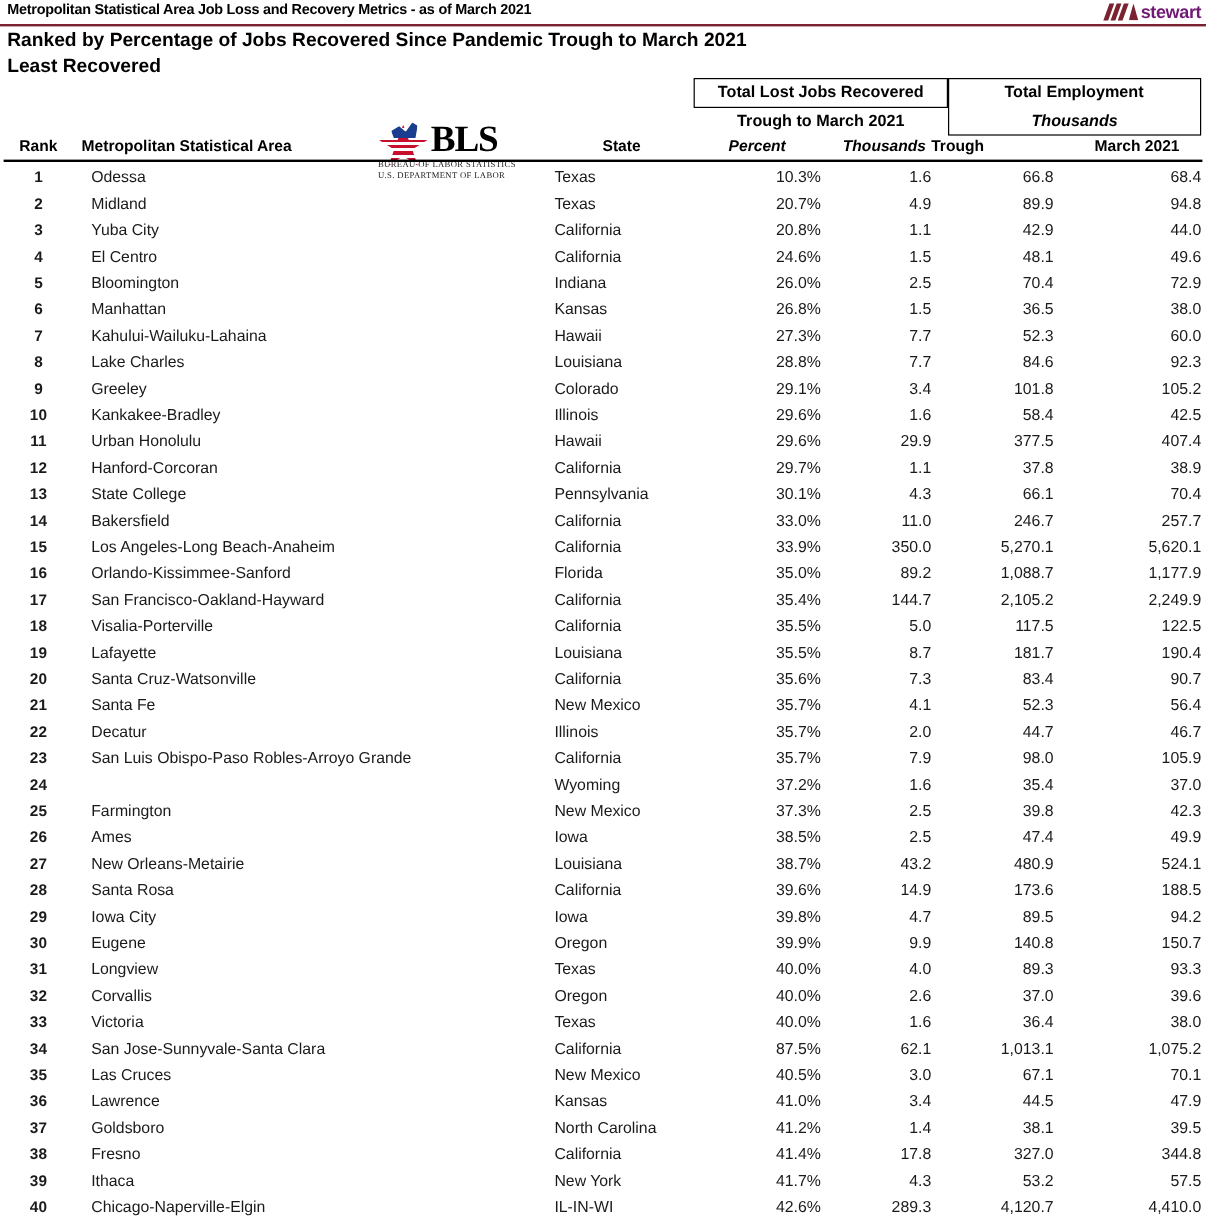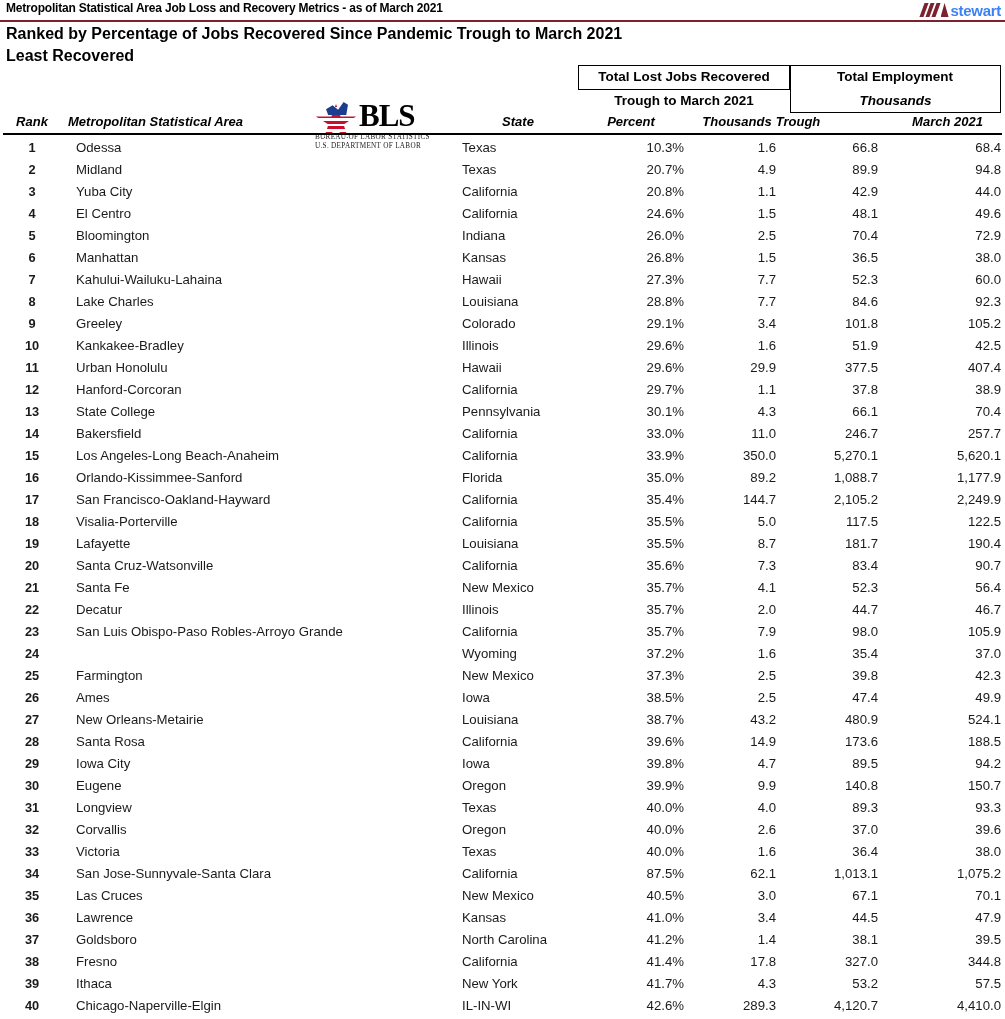--- a/index.html
+++ b/index.html
@@ -71,21 +71,21 @@
     left: 21px;
     width: 8px;
     height: 14px;
     background: #7b2230;
     transform: none;
     clip-path: polygon(50% 0, 100% 100%, 0 100%);
   }
   .stewart-word {
     font-size: 15px;
     font-weight: bold;
-    color: #3b82f6;
+    color: #701a75;
     letter-spacing: -0.3px;
     line-height: 1;
   }
 
   
   .subtitle {
     position: absolute;
     left: 6px;
     font-size: 16px;
     font-weight: bold;
@@ -179,21 +179,20 @@
 
   
   .colhdr {
     position: absolute;
     top: 113px;
     height: 18px;
     font-size: 13px;
     font-weight: bold;
     white-space: nowrap;
     line-height: 18px;
-    font-style: italic;
   }
   .ch-rank  { left: 6px;   width: 52px;  text-align: center; }
   .ch-msa   { left: 68px;  width: 330px; text-align: left; }
   .ch-state { left: 445px; width: 146px; text-align: center; }
   .ch-pct   { left: 578px; width: 106px; text-align: center; font-style: italic; }
   .ch-thou  { left: 684px; width: 106px; text-align: center; font-style: italic; }
   .ch-tr    { left: 746px; width: 104px; text-align: center; }
   .ch-mar   { left: 894px; width: 107px; text-align: center; }
 
   .header-rule {
@@ -362,21 +361,21 @@
       <div class="cell c-thou">3.4</div>
       <div class="cell c-tr">101.8</div>
       <div class="cell c-mar">105.2</div>
     </div>
     <div class="row">
       <div class="cell c-rank">10</div>
       <div class="cell c-msa">Kankakee-Bradley</div>
       <div class="cell c-state">Illinois</div>
       <div class="cell c-pct">29.6%</div>
       <div class="cell c-thou">1.6</div>
-      <div class="cell c-tr">51.9</div>
+      <div class="cell c-tr">58.4</div>
       <div class="cell c-mar">42.5</div>
     </div>
     <div class="row">
       <div class="cell c-rank">11</div>
       <div class="cell c-msa">Urban Honolulu</div>
       <div class="cell c-state">Hawaii</div>
       <div class="cell c-pct">29.6%</div>
       <div class="cell c-thou">29.9</div>
       <div class="cell c-tr">377.5</div>
       <div class="cell c-mar">407.4</div>

